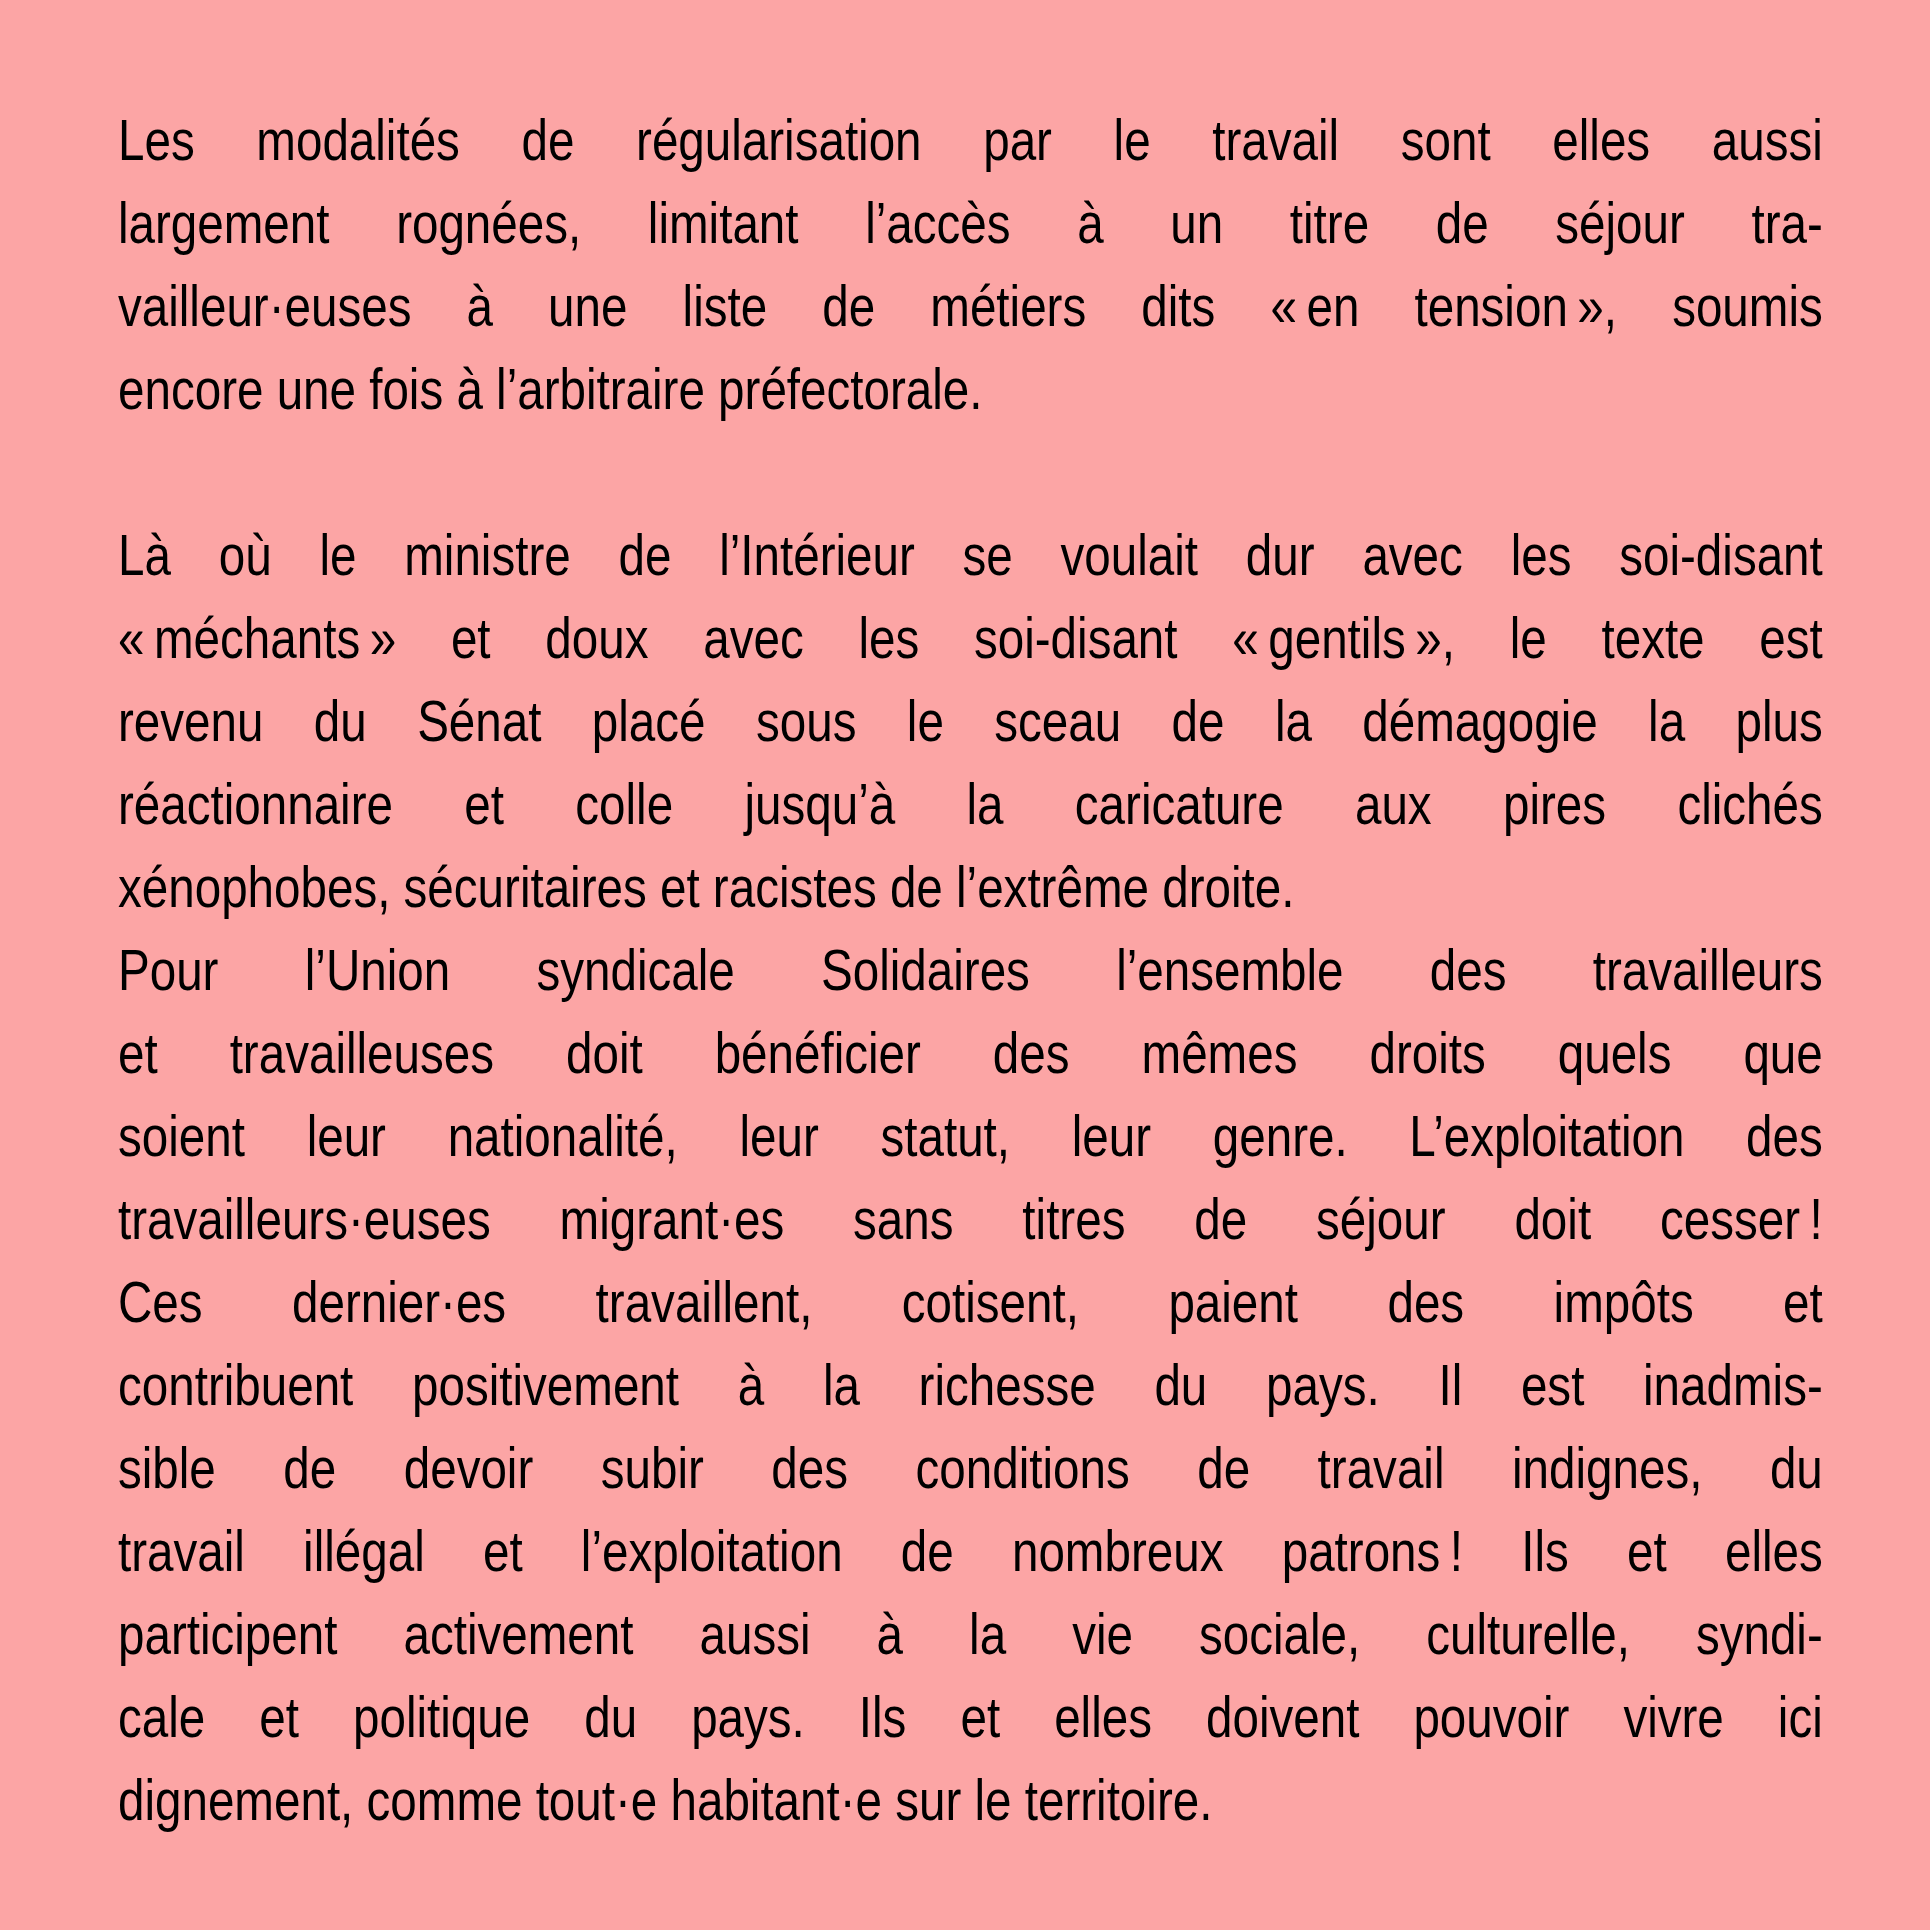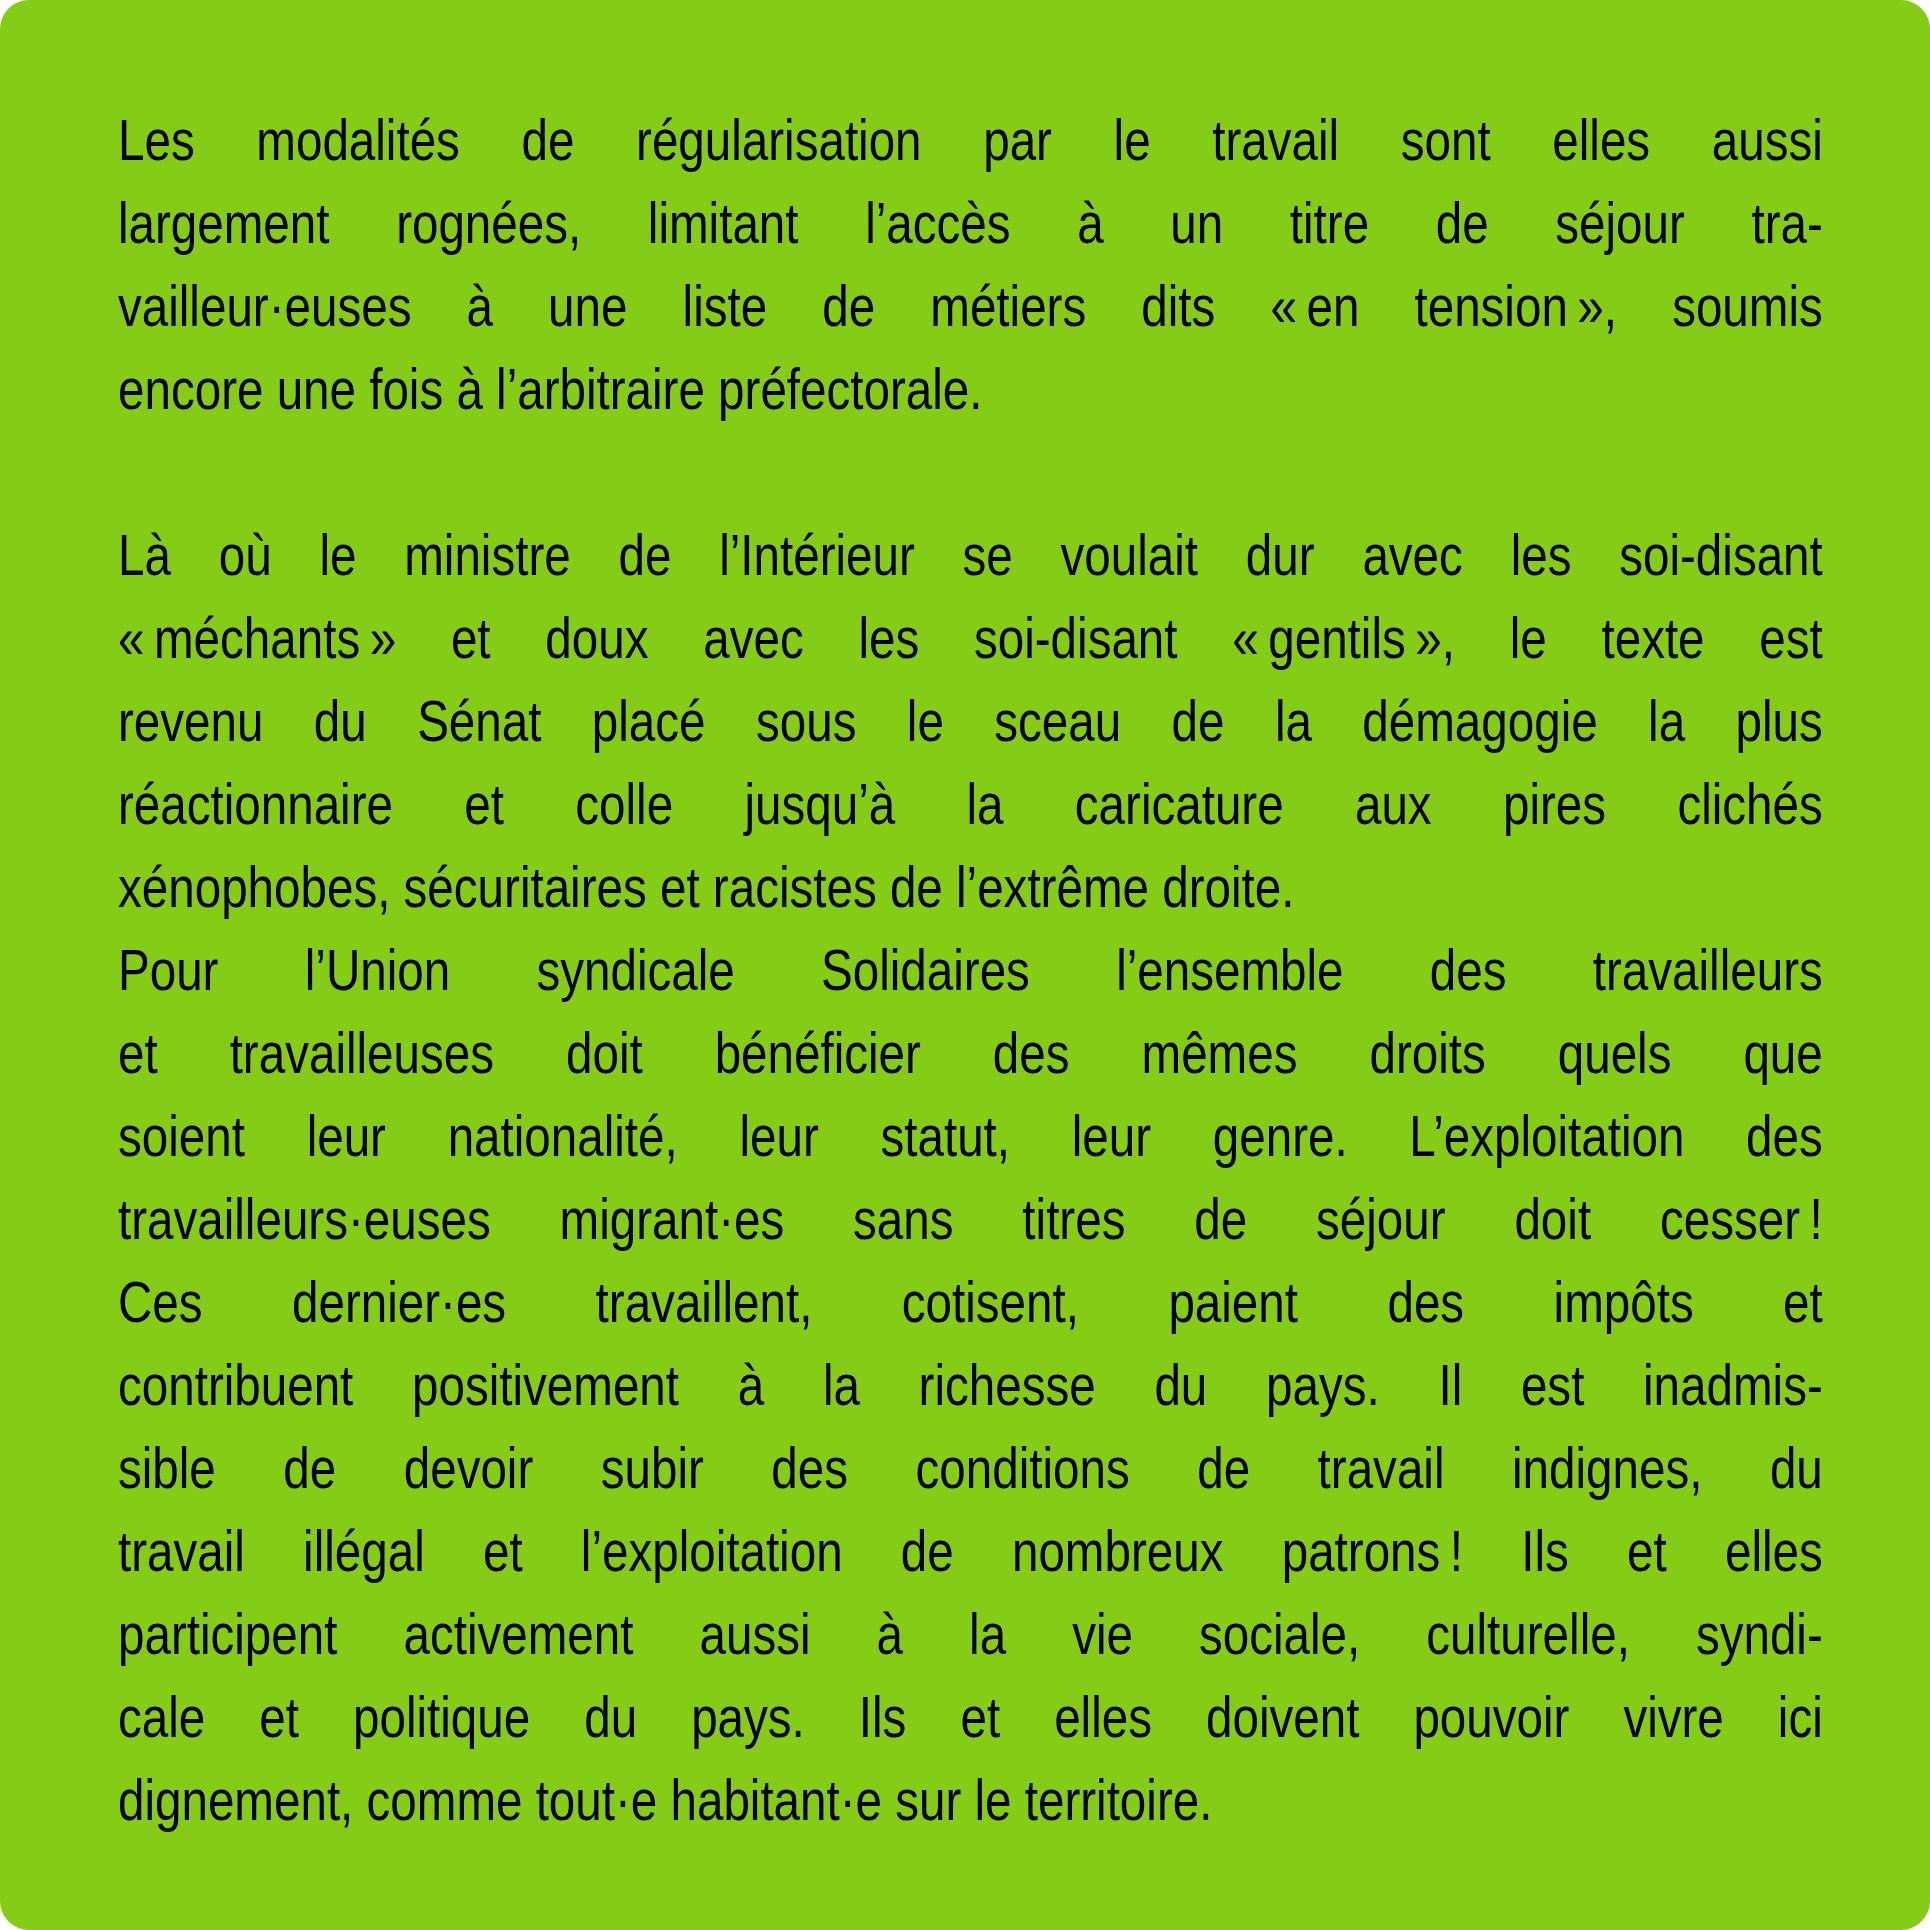--- a/index.html
+++ b/index.html
@@ -3,23 +3,22 @@
 <meta charset="utf-8">
 <style>
   html, body {
     margin: 0;
     padding: 0;
   }
   .page {
     position: relative;
     width: 1930px;
     height: 1930px;
-    background: #84cc16;
+    background: #fca5a5;
     overflow: hidden;
-    border-radius: 29px;
   }
   .text-block {
     position: absolute;
     left: 118px;
     top: 98px;
     width: 2079px;              
     transform: scaleX(0.82);    
     transform-origin: 0 0;
     font-family: "Liberation Sans", "DejaVu Sans", sans-serif;
     font-size: 58px;

